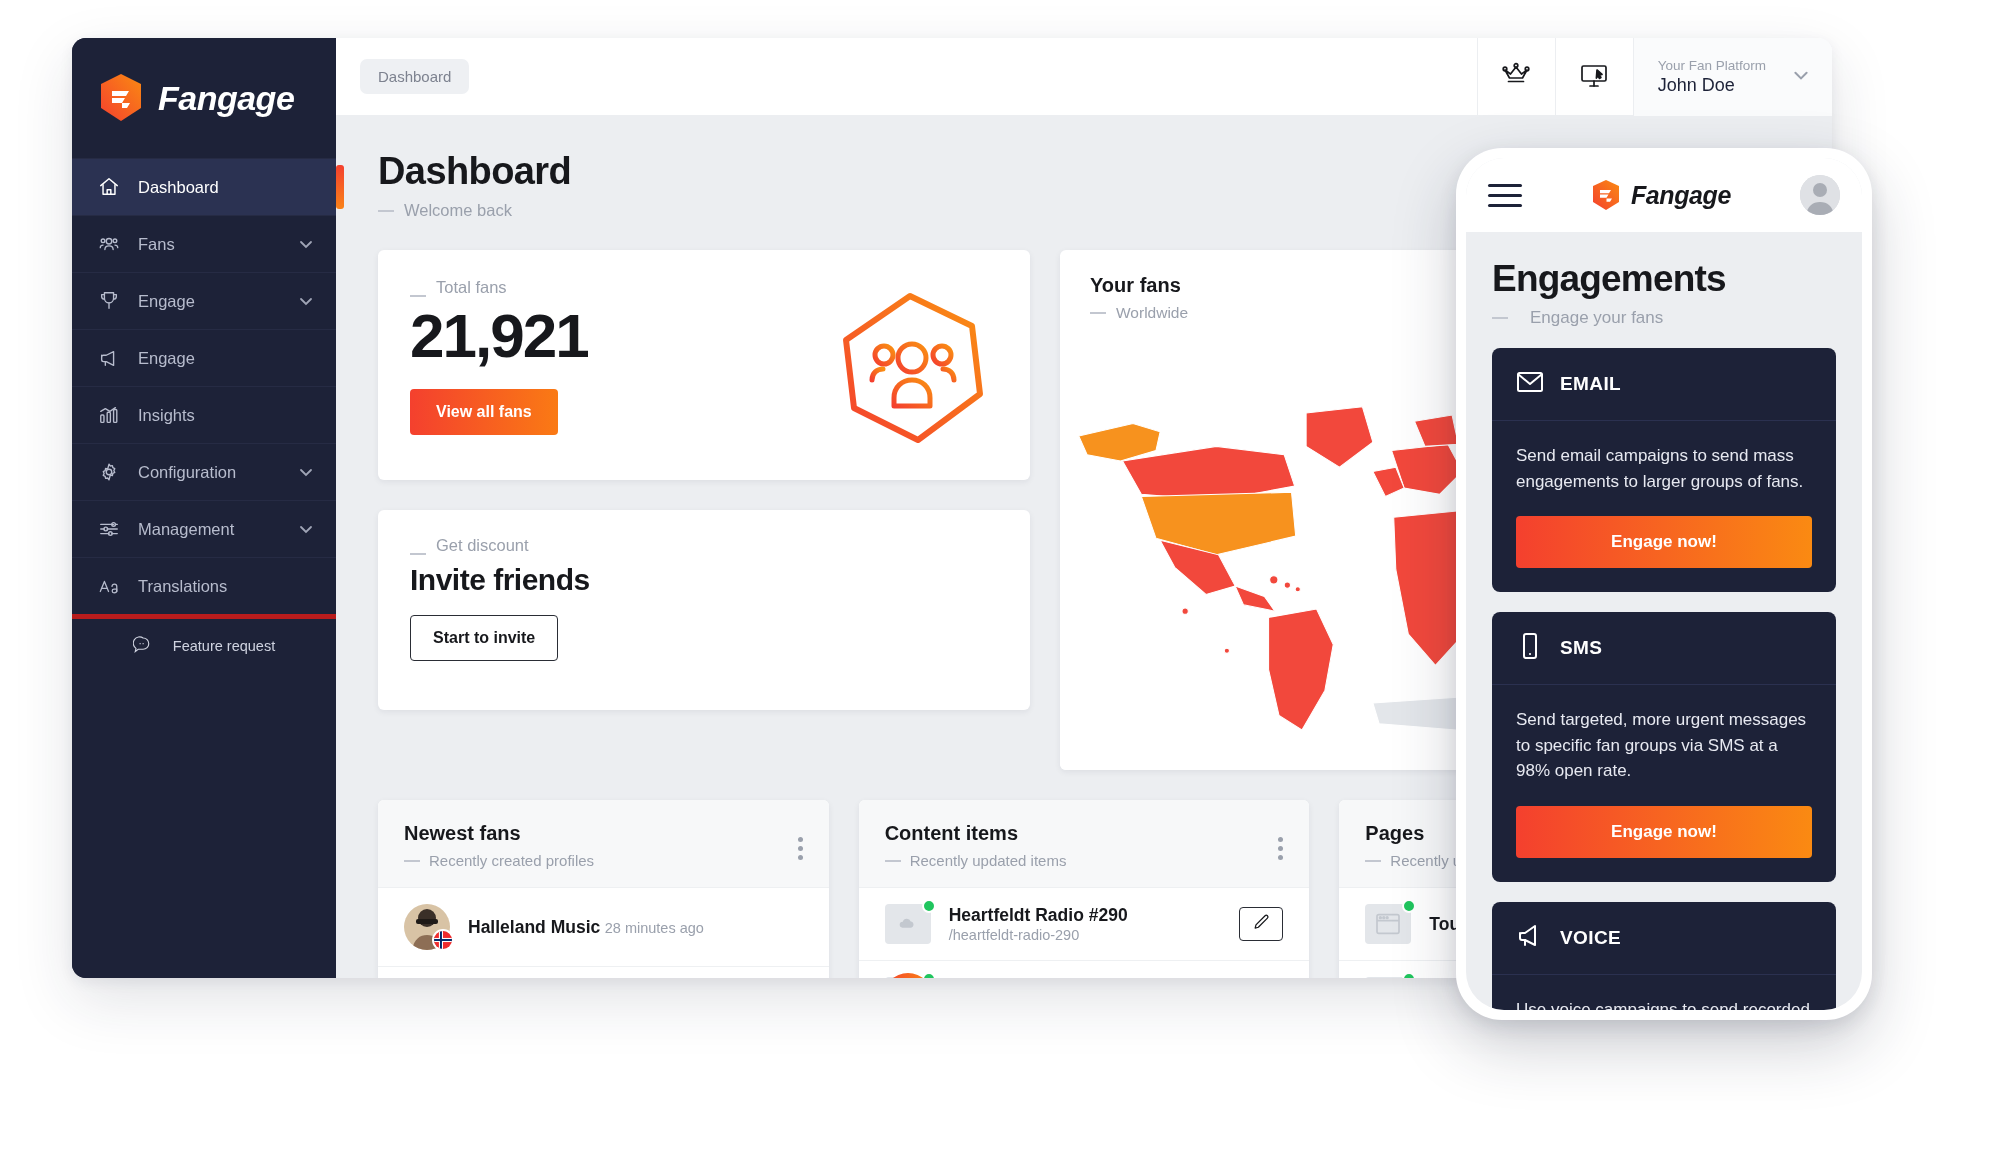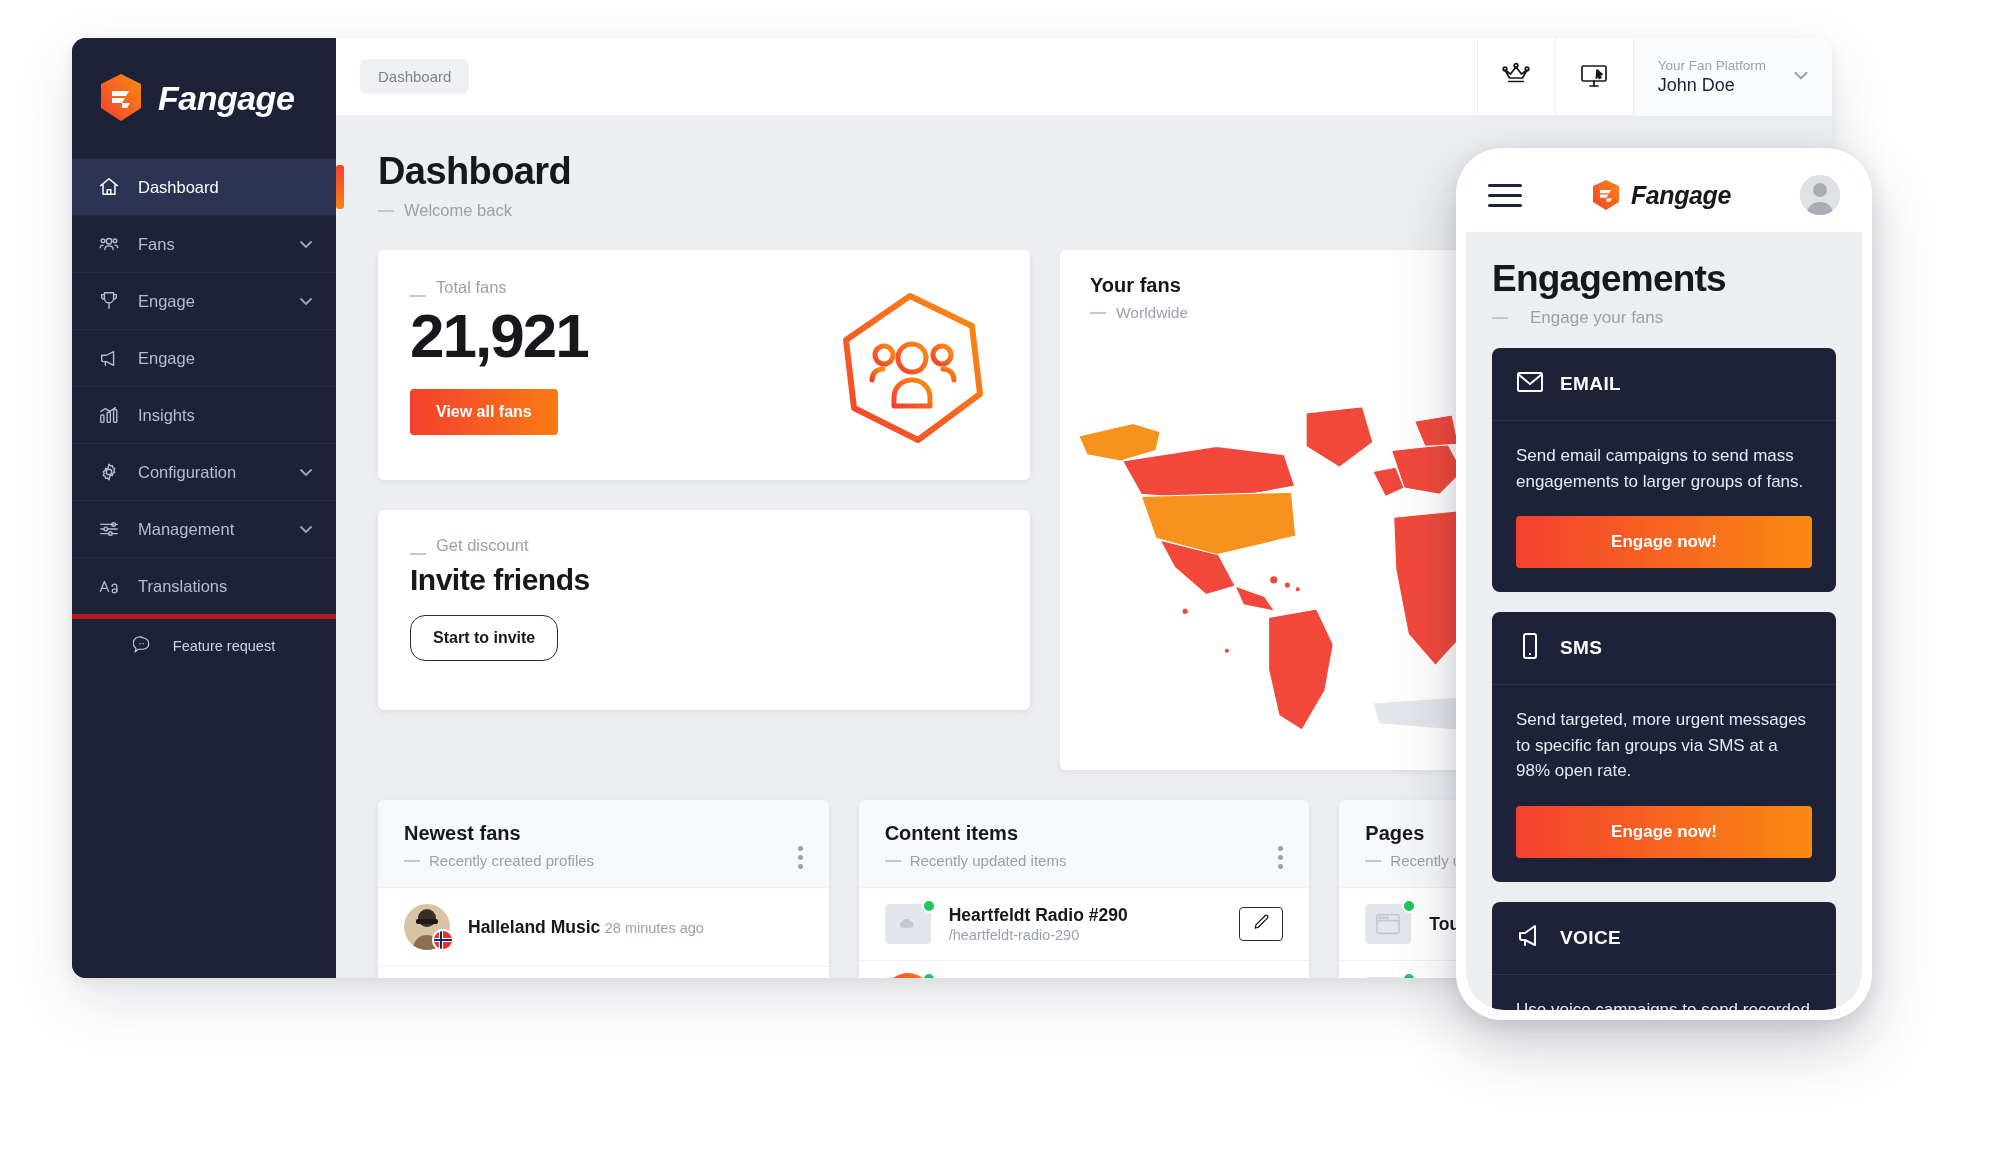--- a/index.html
+++ b/index.html
@@ -115,34 +115,34 @@
   }
   .fans-art { position:absolute; right: 38px; top: 38px; width: 160px; height: 160px; }
 
   .row-two { display:flex; gap: 30px; margin-top: 30px; }
   .card-mini { flex:1; height: 200px; padding: 26px 32px; position:relative; }
   .mini-title { font-size: 30px; font-weight:700; color:#17181c; margin-top:8px; letter-spacing:-.5px; }
   .crown-art { position:absolute; right: 34px; top: 32px; width: 86px; height:64px; }
   .btn-outline {
     margin-top: 18px; display:inline-block; background:#fff; color:#17181c;
     font-size:16px; font-weight:700; padding: 13px 22px;
-    border:1.5px solid #2a2d35; border-radius:15px; cursor:pointer;
+    border:1.5px solid #2a2d35; border-radius:4px; cursor:pointer;
   }
 
   .card-map { height: 520px; overflow:hidden; display:flex; flex-direction:column; }
   .card-head { padding: 24px 30px 20px 30px; }
   .card-head h3 { font-size: 20px; font-weight:700; color:#17181c; }
   .card-head .sub { margin-top:7px; font-size:15.5px; color:#9aa0ac; display:flex; align-items:center; gap:10px; }
   .map-body { flex:1; background:#fff; position:relative; padding: 6px 0 0 0; overflow:hidden; }
   .map-body svg { width: 100%; height: 100%; display:block; }
 
   
   .grid-bottom { display:flex; gap: 30px; margin-top: 30px; }
   .list-card { flex:1; min-width:0; border-radius:6px; overflow:hidden; background:#fff; box-shadow: 0 2px 6px rgba(30,35,60,.07); }
-  .list-head { background:#f7f8f9; padding: 22px 26px 18px 26px; display:flex; align-items:flex-end; }
+  .list-head { background:#f7f8f9; padding: 22px 26px 18px 26px; display:flex; align-items:center; }
   .list-head .ht { flex:1; }
   .list-head h3 { font-size:20px; font-weight:700; color:#17181c; }
   .list-head .sub { margin-top:7px; font-size:15px; color:#9aa0ac; display:flex; align-items:center; gap:9px; white-space:nowrap; }
   .kebab { width:5px; display:flex; flex-direction:column; gap:4px; align-items:center; padding-top:5px; cursor:pointer; }
   .kebab i { width:5px; height:5px; border-radius:50%; background:#9aa0ac; display:block; }
   .list-row { display:flex; align-items:center; gap:18px; padding: 16px 26px; border-top:1px solid #eef0f2; background:#fff; }
   .avatar { width:46px; height:46px; border-radius:50%; flex:0 0 46px; position:relative; overflow:visible; }
   .avatar .base { position:absolute; inset:0; border-radius:50%; overflow:hidden; }
   .flagbadge { position:absolute; right:-4px; bottom:-1px; width:22px; height:22px; border-radius:50%; overflow:hidden; border:2px solid #fff; }
   .thumb { width:46px; height:40px; flex:0 0 46px; border-radius:4px; background:#e3e6ea; position:relative; display:flex; align-items:center; justify-content:center; }

